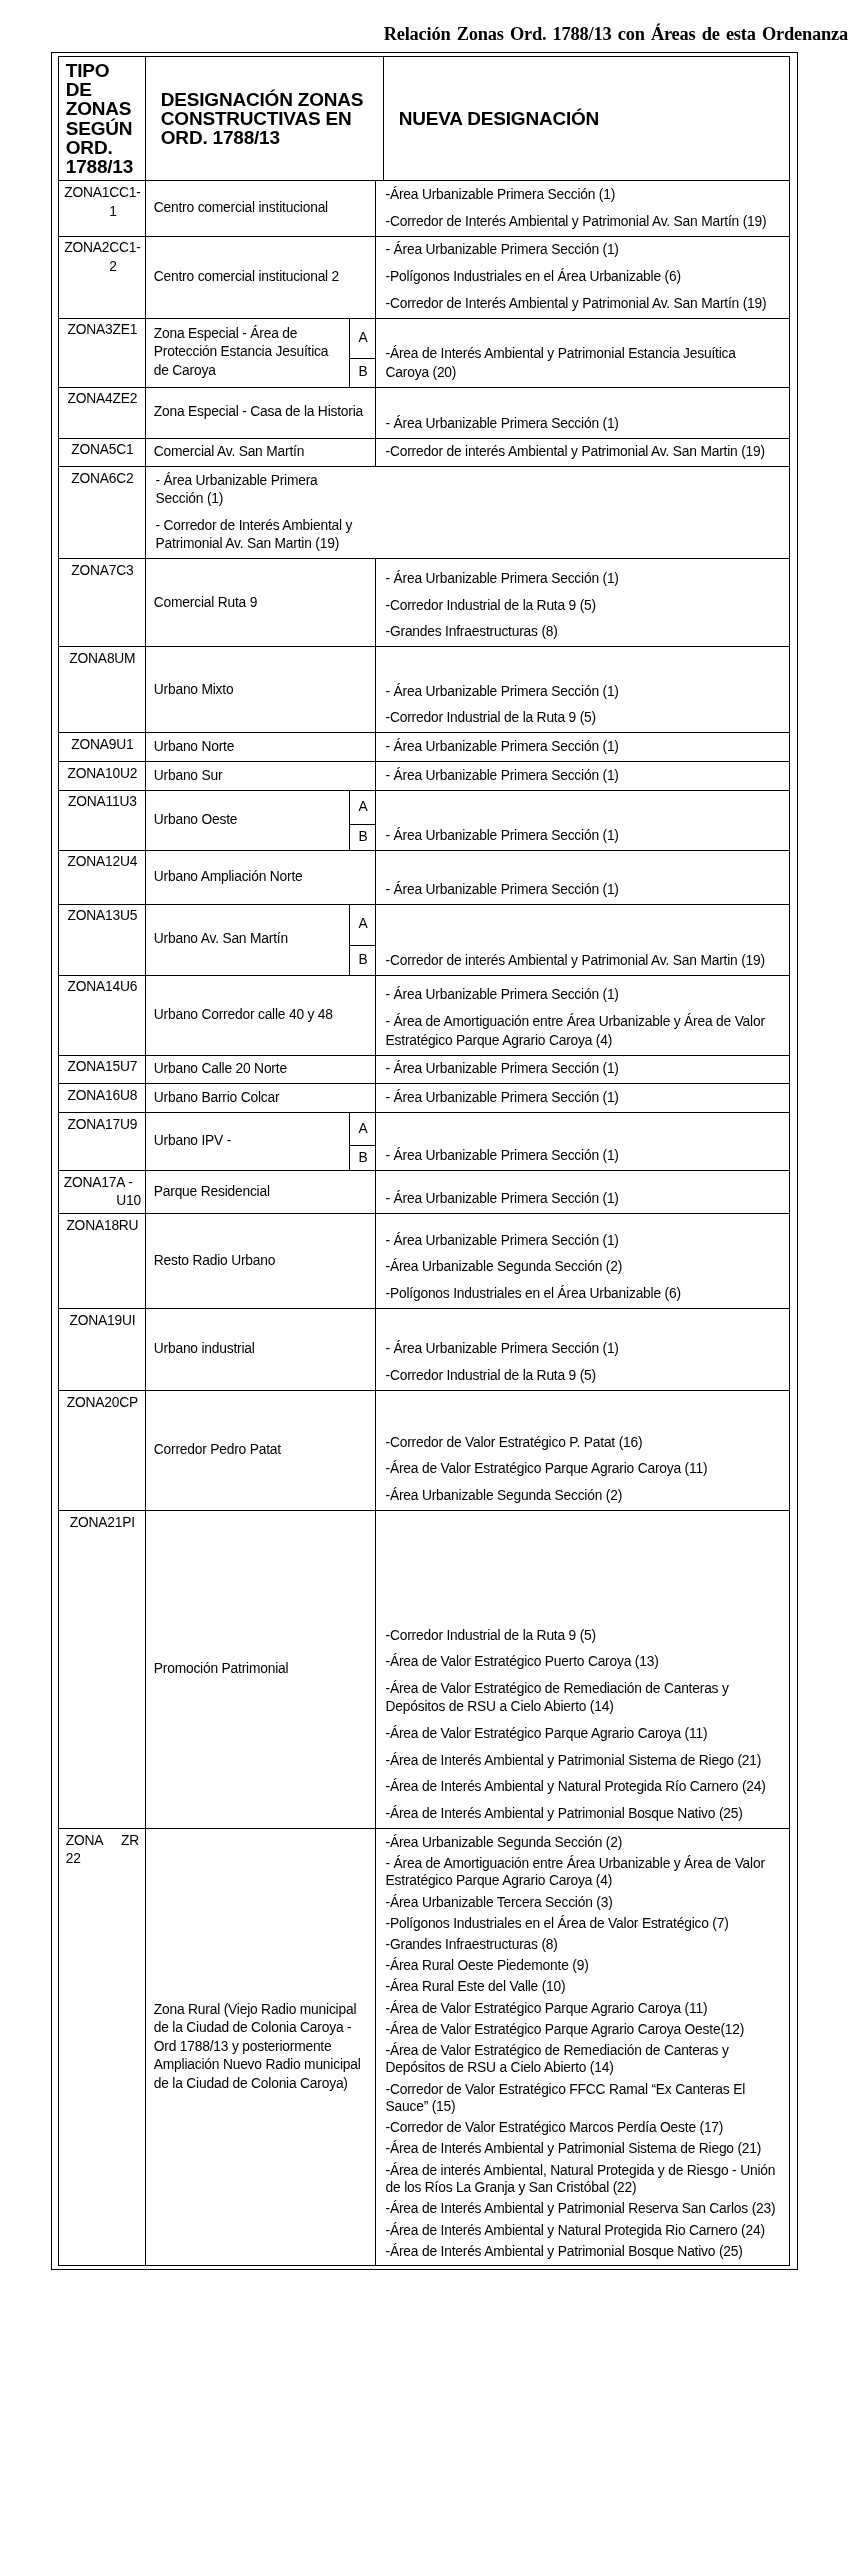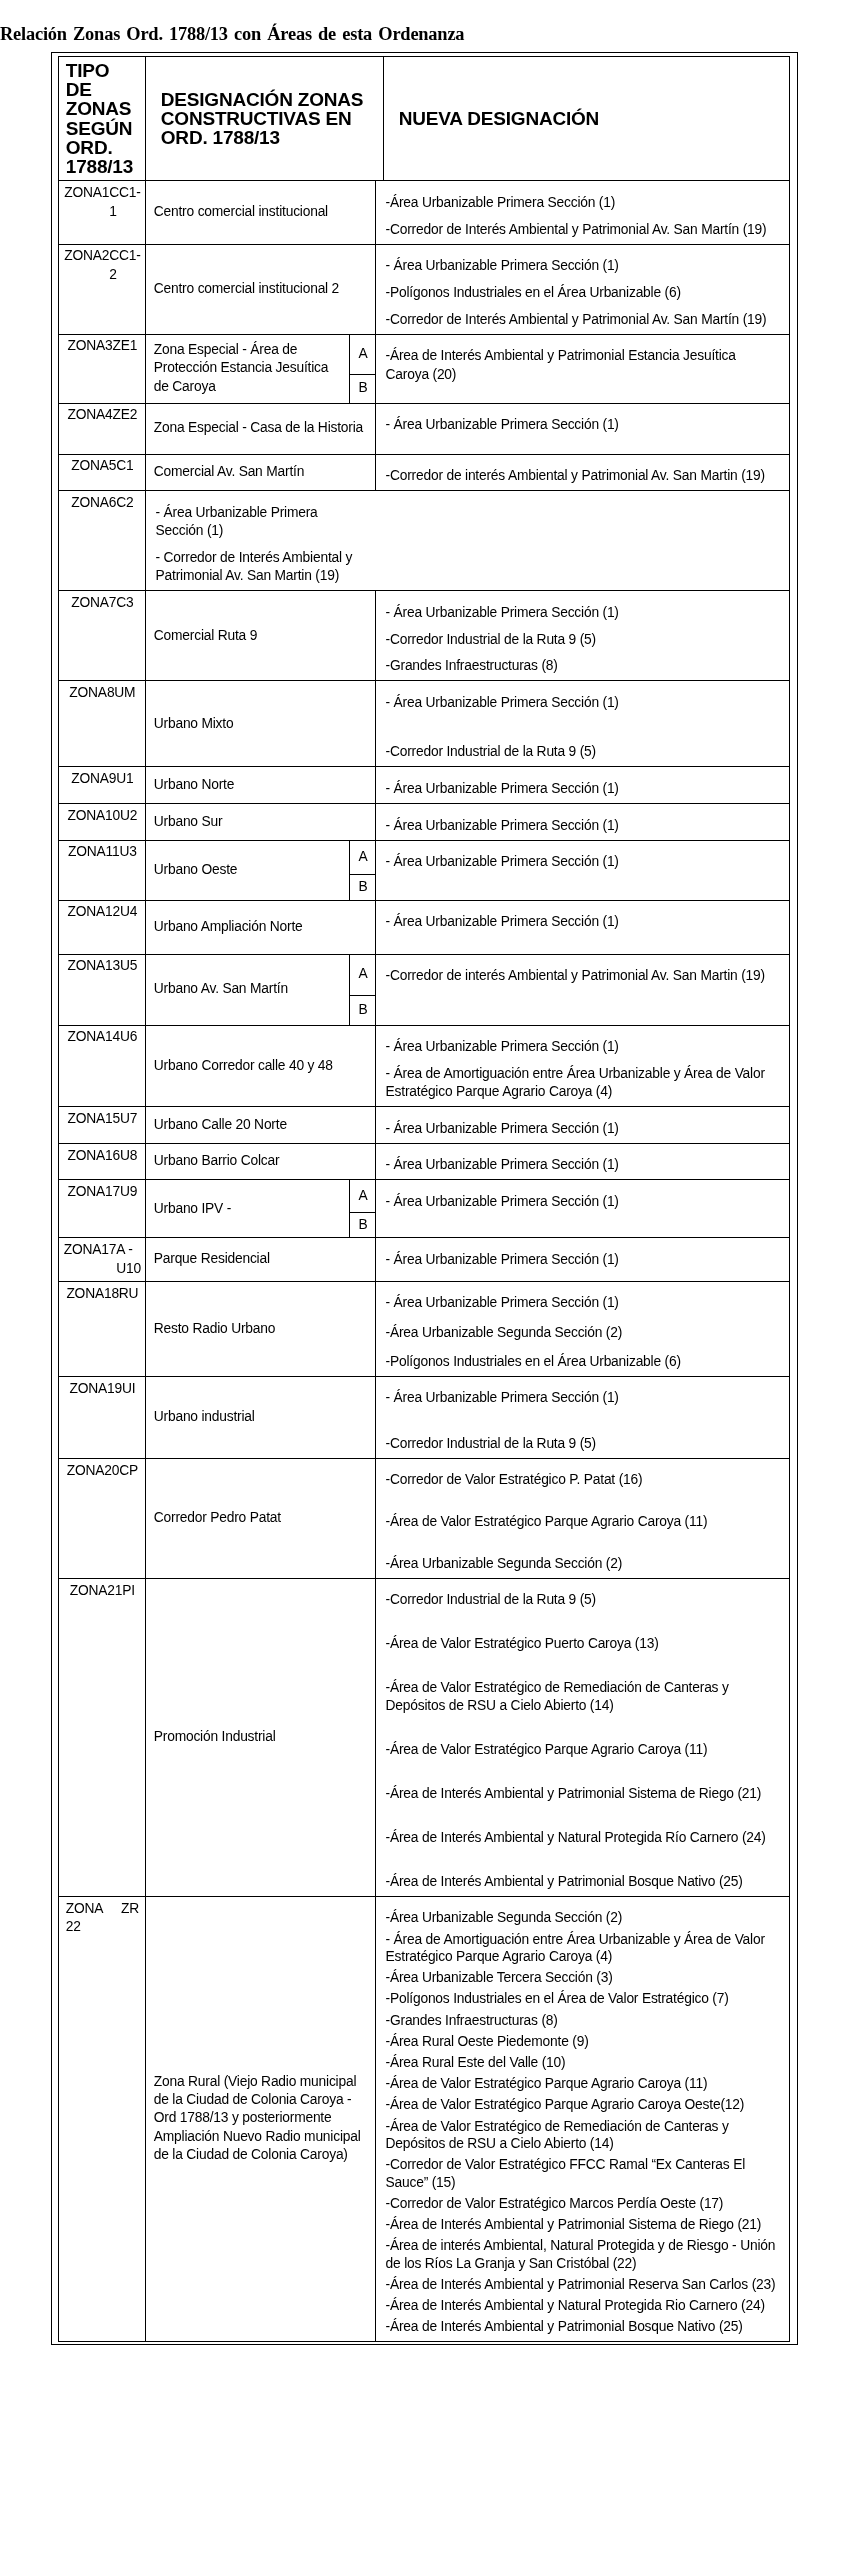--- a/index.html
+++ b/index.html
@@ -1,41 +1,41 @@
 <!DOCTYPE html>
 <html style="font-size:14.7px"><head>
 <meta charset="utf-8">
 <style>
   html,body{margin:0;padding:0;background:#fff;color:#000;}
   body{width:848px;min-height:2576px;font-family:"Liberation Sans",sans-serif;
        -webkit-font-smoothing:antialiased;}
   .page{position:relative;width:848px;min-height:2576px;}
-  .title{padding-top:24px;margin:0 0 7.4px 0;text-align:left;
+  .title{padding-top:24px;margin:0 0 7.4px 0;text-align:right;
          font-family:"Liberation Serif",serif;font-weight:bold;font-size:18.4px;
          letter-spacing:-0.2px;word-spacing:1.8px;}
   .frame{margin-left:51px;width:732px;border:1.8px solid #000;padding:2.8px 6.4px;}
   .tbl{border:1.8px solid #000;}
   .row{display:grid;grid-template-columns:87px 230px 1fr;border-bottom:1.8px solid #000;}
   .row:last-child{border-bottom:none;}
   .hrow{min-height:118px;font-weight:bold;font-size:19px;line-height:19.3px;gap:8px;}
   .h1,.h2,.h3{display:flex;align-items:center;padding:3.7px 6.4px;letter-spacing:-0.2px;}
   .h1,.h2{border-right:1.8px solid #000;}
   .h2{text-align:left;justify-content:center;}
   .c1{border-right:1.8px solid #000;padding:2.8px 6.4px;display:flex;flex-direction:row;
       justify-content:center;font-size:13.8px;line-height:18.4px;letter-spacing:-0.2px;}
   .zona-top{display:flex;justify-content:space-between;}
   .c2{border-right:1.8px solid #000;padding:0;display:flex;align-items:stretch;
       font-size:13.8px;line-height:18.4px;letter-spacing:-0.2px;}
   .c2 .txt{flex:1;display:flex;align-items:center;padding:2.8px 7.4px;}
   .ab{width:25px;border-left:1.8px solid #000;display:flex;flex-direction:column;}
   .ab .a{flex:1.4;border-bottom:1.8px solid #000;}
   .ab .b{flex:1;}
   .ab .a,.ab .b{display:flex;align-items:center;justify-content:center;min-height:24px;}
-  .c3{padding:4.6px 9.2px;display:flex;flex-direction:column;justify-content:space-between;gap:8.3px;
-      font-size:13.8px;line-height:18.4px;letter-spacing:-0.2px;margin-top:8px;}
+  .c3{padding:4.6px 9.2px;display:flex;flex-direction:column;justify-content:flex-end;gap:8.3px;
+      font-size:13.8px;line-height:18.4px;letter-spacing:-0.2px;}
   .c3 p{margin:0;}
   
   .r2{min-height:68px;}  .r3{min-height:50px;}  .r5{min-height:84px;}
   .r6{min-height:87px;}  .r7{min-height:85px;}  .r10{min-height:59px;}
   .r11{min-height:53px;} .r12{min-height:70px;} .r13{min-height:79px;}
   .r16{min-height:57px;} .r18{min-height:94px;}.r19{min-height:81px;}
   .r20{min-height:119px;}.r21{min-height:317px;}
   .r22 .c3{gap:3.7px;line-height:17.5px;}
 </style>
 </head>
@@ -410,21 +410,21 @@
           </div>
           <div class="row r21">
             <div class="c1">
               <div class="zona-top">
                 <span>ZONA</span>
                 <span>21</span>
               </div>
               <div>PI</div>
             </div>
             <div class="c2">
-              <div class="txt">Promoción Industrial</div>
+              <div class="txt">Promoción Patrimonial</div>
             </div>
             <div class="c3">
               <p>-Corredor Industrial de la Ruta 9 (5)</p>
               <p>-Área de Valor Estratégico Puerto Caroya (13)</p>
               <p>-Área de Valor Estratégico de Remediación de Canteras y Depósitos de RSU a Cielo Abierto (14)</p>
               <p>-Área de Valor Estratégico Parque Agrario Caroya (11)</p>
               <p>-Área de Interés Ambiental y Patrimonial Sistema de Riego (21)</p>
               <p>-Área de Interés Ambiental y Natural Protegida Río Carnero (24)</p>
               <p>-Área de Interés Ambiental y Patrimonial Bosque Nativo (25)</p>
             </div>

